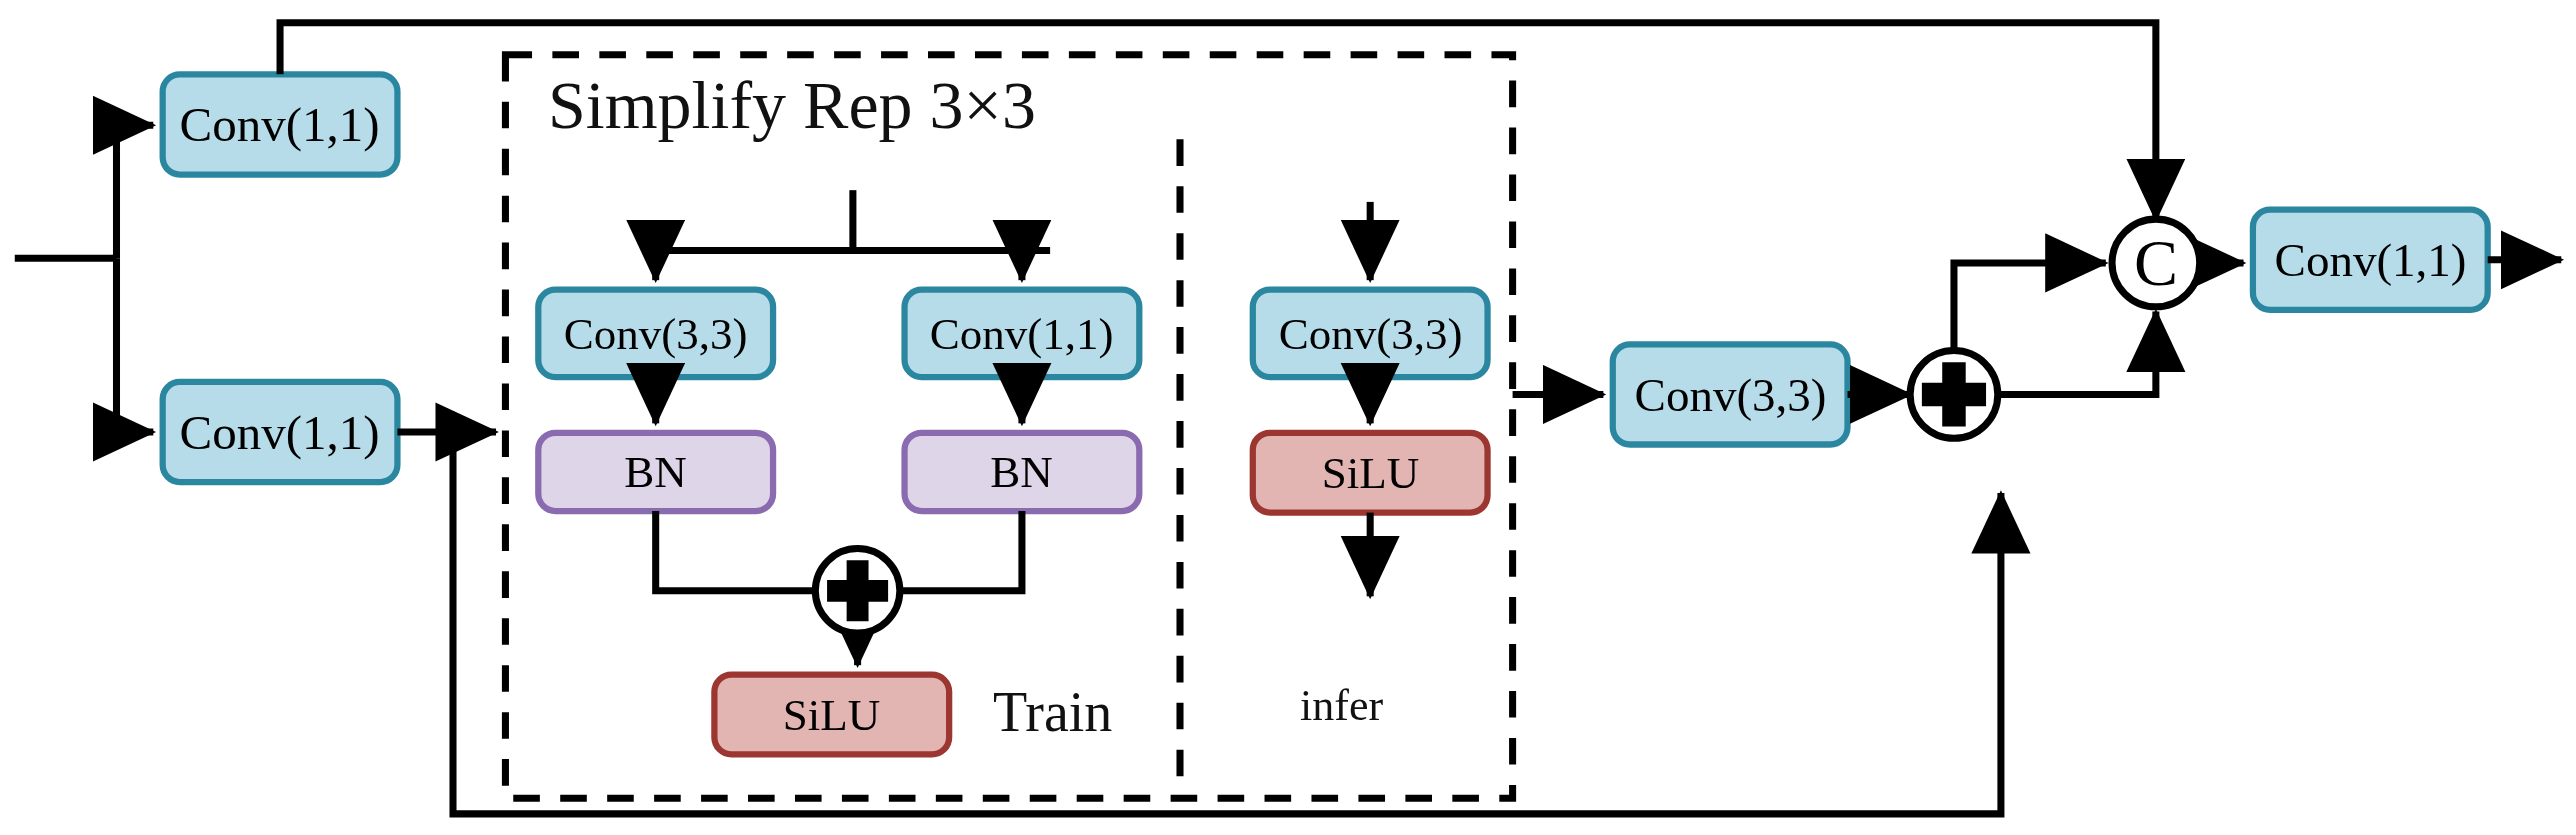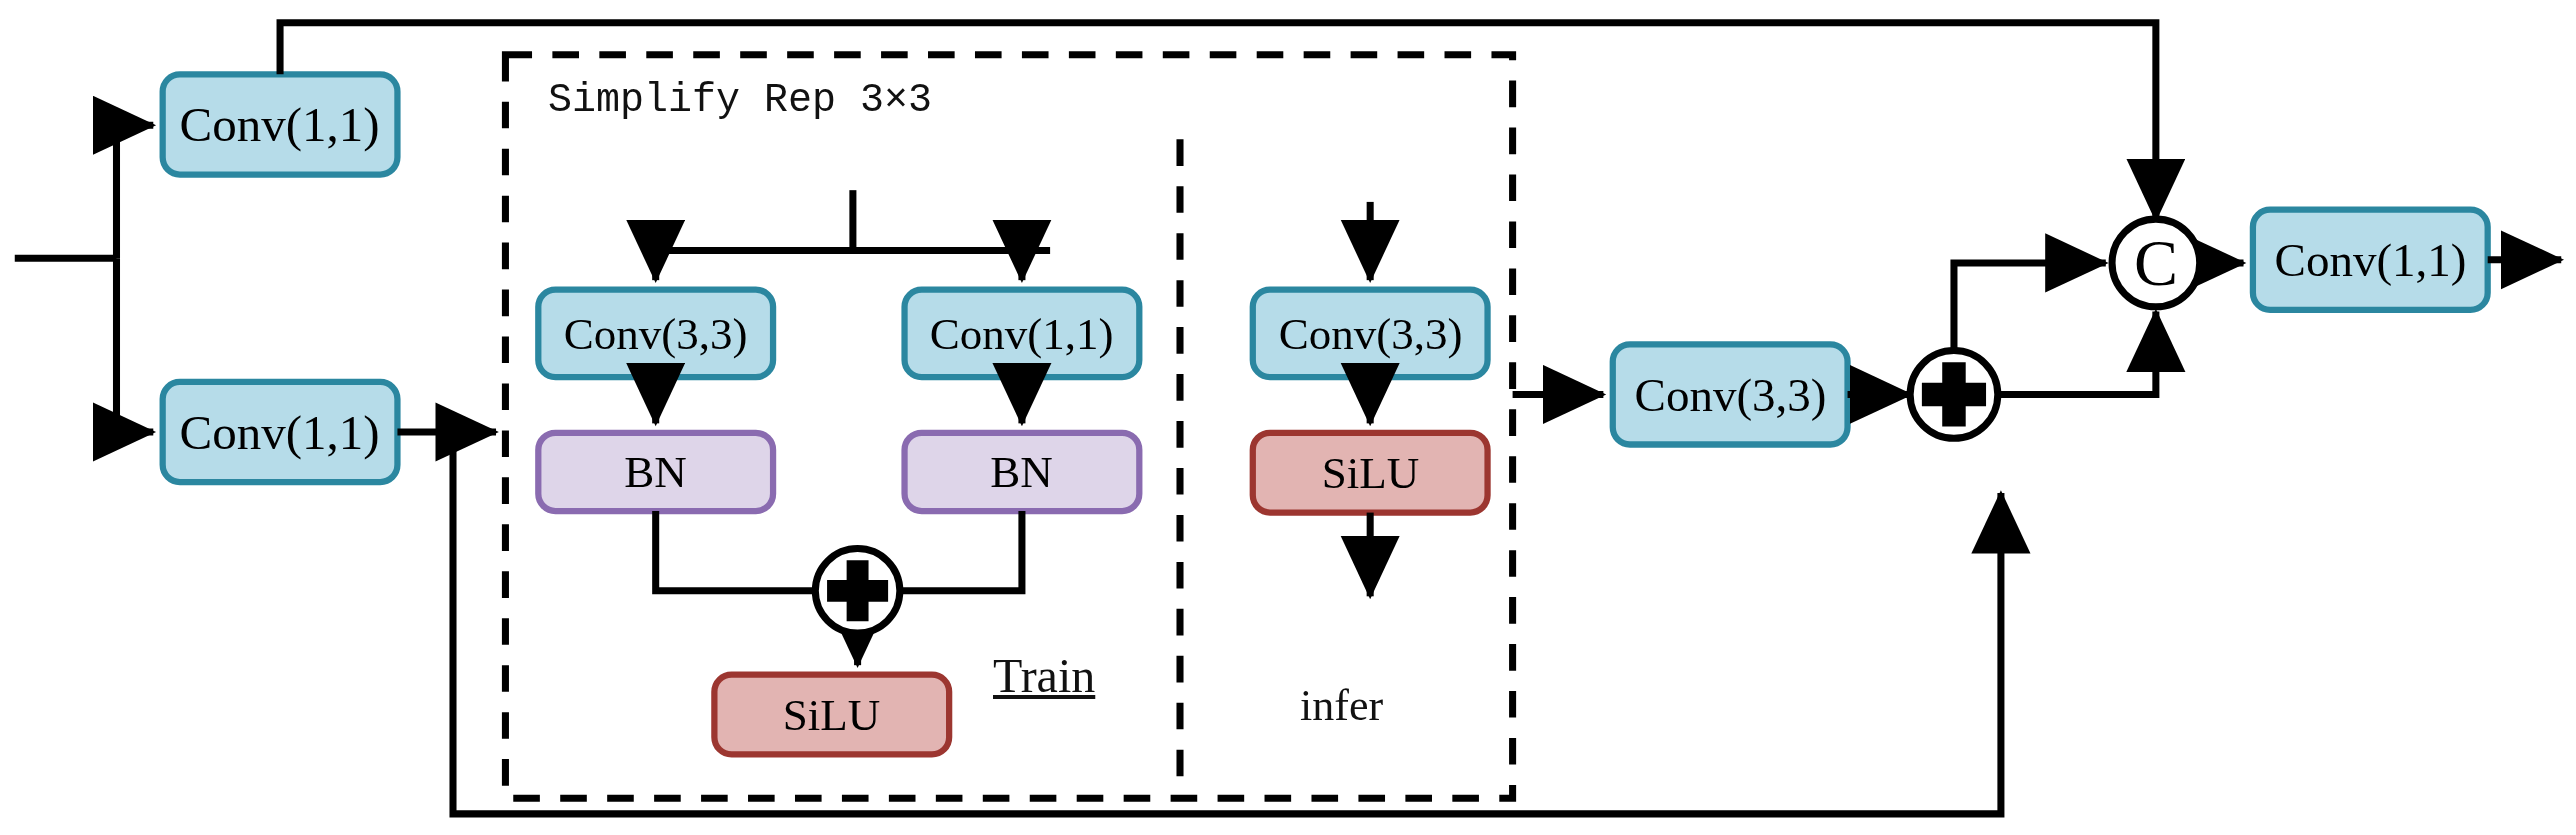--- a/index.html
+++ b/index.html
@@ -170,25 +170,25 @@
   </div>
 
   <div class="nodelabel" style="left:2253px;top:210px;width:235px;height:100px;font-size:47px;">
     <span>Conv(1,1)</span>
   </div>
 
   <div class="nodelabel" style="left:2112px;top:219px;width:88px;height:88px;font-size:66px;">
     <span>C</span>
   </div>
 
-  <div class="freetext" style="left:548px;top:78px;font-size:40px;font-family:Liberation Mono, monospace;">
+  <div class="freetext" style="left:548px;top:66px;font-size:68px;">
     <span>Simplify Rep 3×3</span>
   </div>
 
-  <div class="freetext" style="left:993px;top:648px;font-size:48px;text-decoration:underline;">
+  <div class="freetext" style="left:993px;top:680px;font-size:56px;">
     <span>Train</span>
   </div>
 
   <div class="freetext" style="left:1300px;top:680px;font-size:44px;">
     <span>infer</span>
   </div>
 
 </div>
 
 

